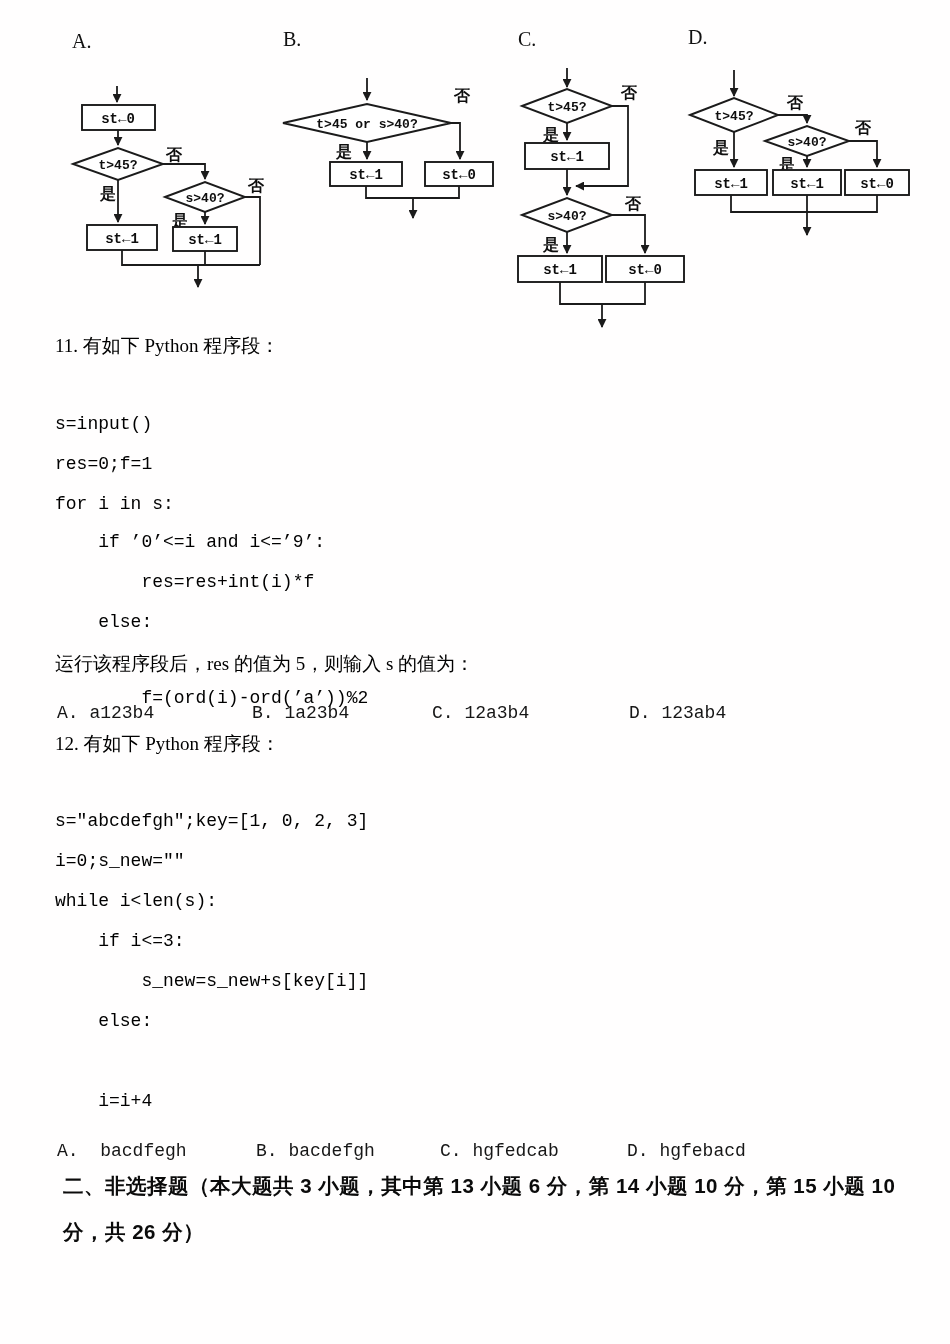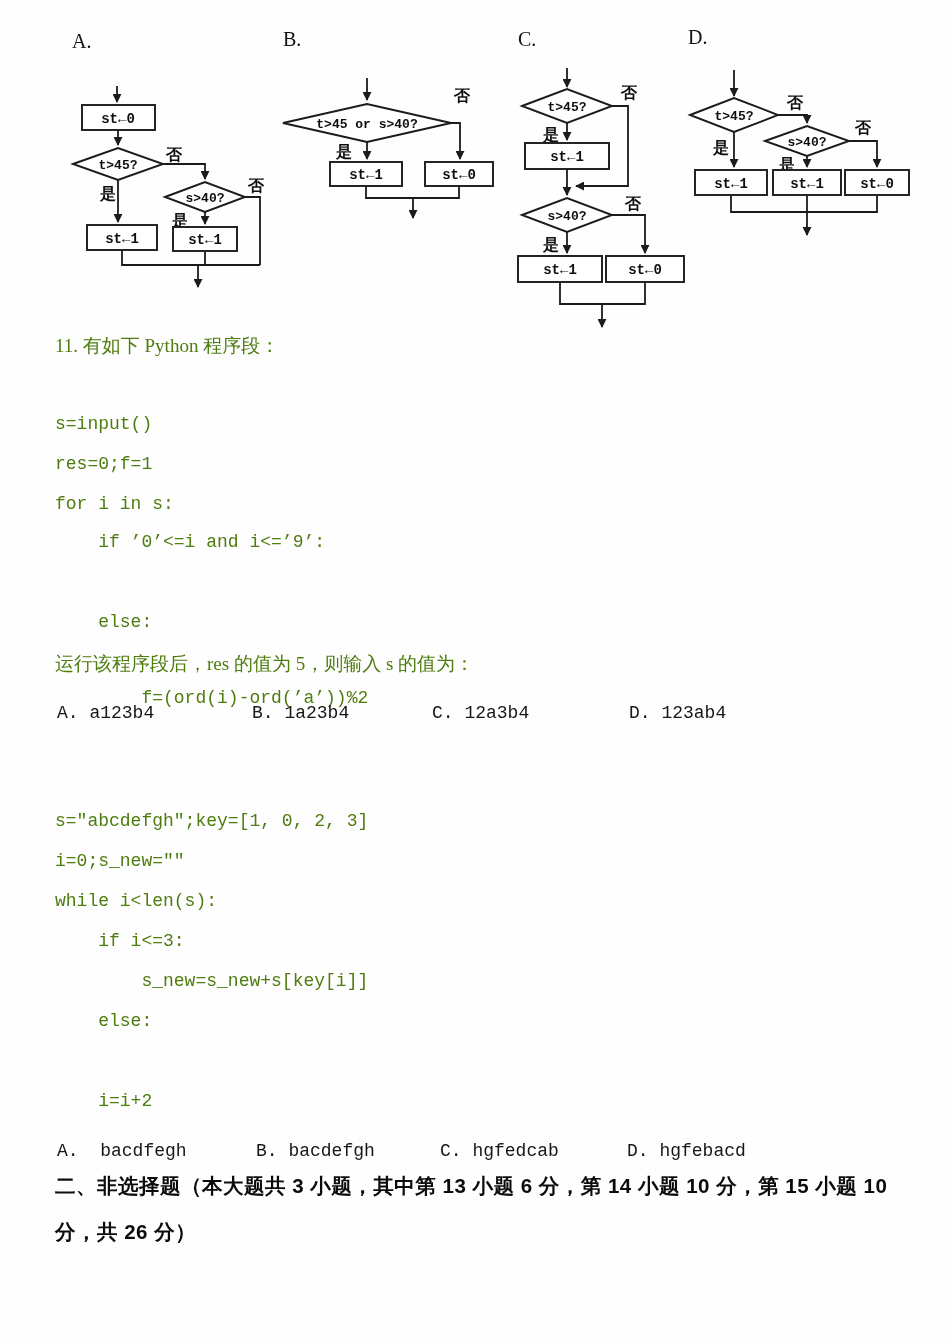--- a/index.html
+++ b/index.html
@@ -13,28 +13,28 @@
 
   .fl { stroke:#1b1b1b; stroke-width:1.8; fill:none; }
   .fs { stroke:#1b1b1b; stroke-width:1.9; fill:#ffffff; }
   .ft { font-family:"Liberation Mono","DejaVu Sans Mono",monospace; font-weight:bold;
         font-size:14px; fill:#0e0e0e; text-anchor:middle; }
   .fc { font-family:"Liberation Mono","DejaVu Sans Mono",monospace; font-weight:bold;
         font-size:13px; fill:#0e0e0e; text-anchor:middle; }
   .fy { font-family:"Liberation Sans",sans-serif; font-weight:bold;
         font-size:16px; fill:#0e0e0e; }
 
-  .ln { position:absolute; left:55px; white-space:pre; font-size:19px; color:#4d7c0f; }
+  .ln { position:absolute; left:55px; white-space:pre; font-size:19px; color:#000000; }
   .code { font-family:"Liberation Mono","DejaVu Sans Mono",monospace; font-size:18px;margin-top:40px; }
   .cn { font-family:"Liberation Serif", serif; font-size:19px; }
   .optrow { position:absolute; left:57px; height:26px; width:860px;margin-top:12px; }
   .optrow span { position:absolute; white-space:pre;
                  font-family:"Liberation Mono","DejaVu Sans Mono",monospace; font-size:18px; }
   .sec { font-family:"Liberation Sans", sans-serif; font-weight:bold; font-size:20.5px;
-         letter-spacing:0.5px; color:#0b0b0b; }
+         letter-spacing:0.5px; color:#0b0b0b;margin-left:8px; }
 </style>
 </head>
 <body>
 
 <div class="page">
 
   <div class="chart-label" style="left:72px;top:30px">A.</div>
   <div class="chart-label" style="left:283px;top:28px">B.</div>
   <div class="chart-label" style="left:518px;top:28px">C.</div>
   <div class="chart-label" style="left:688px;top:26px">D.</div>
@@ -149,37 +149,39 @@
     <path class="fl" d="M46,155 V172 H192 V155"></path>
     <path class="fl" d="M122,155 V172"></path>
     <path class="fl" d="M122,172 V195" marker-end="url(#ahD)"></path>
   </svg>
 
   <div class="ln cn" style="top:333px">11. 有如下 Python 程序段：</div>
   <div class="ln code" style="top:374px">s=input()</div>
   <div class="ln code" style="top:414px">res=0;f=1</div>
   <div class="ln code" style="top:454px">for i in s:</div>
   <div class="ln code" style="top:492px">    if ’0’&lt;=i and i&lt;=’9’:</div>
+  <div class="ln code" style="top:532px">        res=res+int(i)*f</div>
   <div class="ln code" style="top:572px">    else:</div>
   <div class="ln code" style="top:648px">        f=(ord(i)-ord(’a’))%2</div>
   <div class="ln cn" style="top:651px">运行该程序段后，res 的值为 5，则输入 s 的值为：</div>
   <div class="optrow" style="top:691px">
     <span style="left:0px">A. a123b4</span>
     <span style="left:195px">B. 1a23b4</span>
     <span style="left:375px">C. 12a3b4</span>
     <span style="left:572px">D. 123ab4</span>
   </div>
 
+  <div class="ln cn" style="top:731px">12. 有如下 Python 程序段：</div>
   <div class="ln code" style="top:771px">s=″abcdefgh″;key=[1, 0, 2, 3]</div>
   <div class="ln code" style="top:811px">i=0;s_new=″″</div>
   <div class="ln code" style="top:851px">while i&lt;len(s):</div>
   <div class="ln code" style="top:891px">    if i&lt;=3:</div>
   <div class="ln code" style="top:931px">        s_new=s_new+s[key[i]]</div>
   <div class="ln code" style="top:971px">    else:</div>
-  <div class="ln code" style="top:1051px">    i=i+2</div>
+  <div class="ln code" style="top:1051px">    i=i+4</div>
   <div class="optrow" style="top:1129px">
     <span style="left:0px">A.  bacdfegh</span>
     <span style="left:199px">B. bacdefgh</span>
     <span style="left:383px">C. hgfedcab</span>
     <span style="left:570px">D. hgfebacd</span>
   </div>
 
   <div class="ln sec" style="top:1172px">二、非选择题（本大题共 3 小题，其中第 13 小题 6 分，第 14 小题 10 分，第 15 小题 10</div>
   <div class="ln sec" style="top:1218px">分，共 26 分）</div>
 

